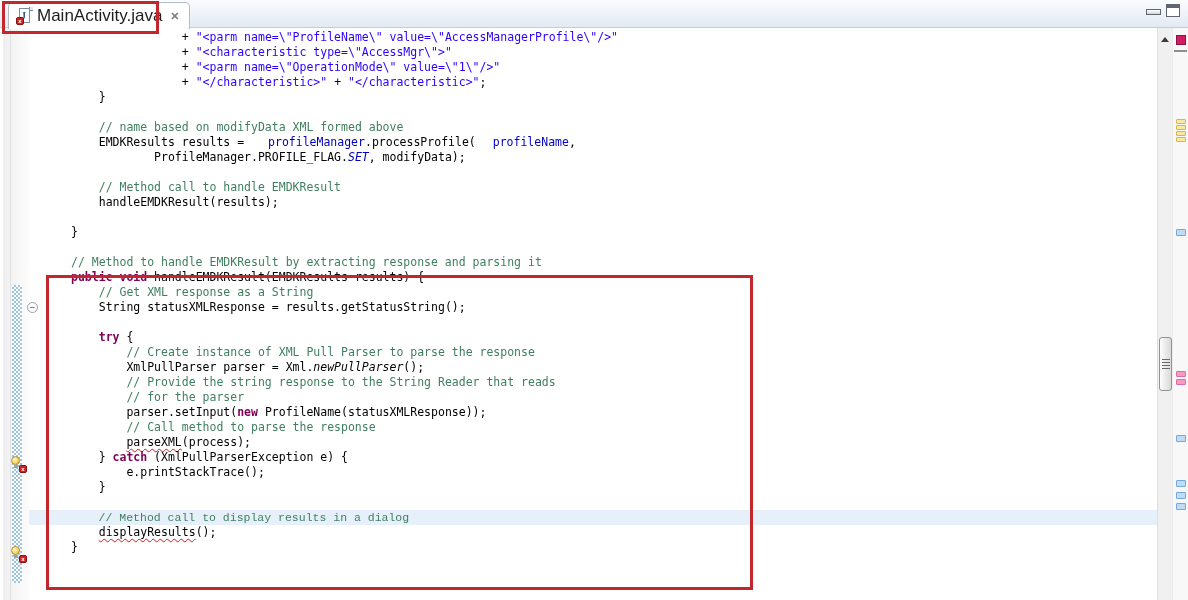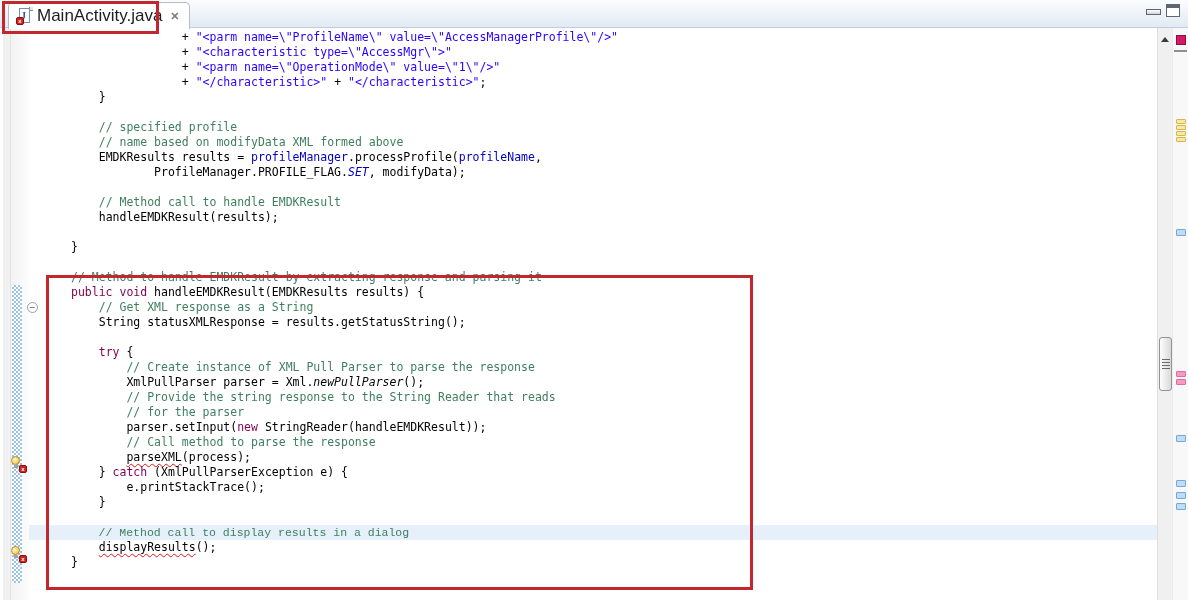--- a/index.html
+++ b/index.html
@@ -58,24 +58,24 @@
     border:1px solid #b98c1f;}
   .bulb .base{position:absolute;left:4px;top:9px;width:4px;height:3px;background:#9aa4ae;}
   .bulb .badge{left:auto;right:0;bottom:0;}
   .b1{left:10px;top:428px;} .b2{left:10px;top:518px;}
 
   
   .code{position:absolute;left:29px;top:2px;width:1128px;
     font-family:"DejaVu Sans Mono","Liberation Mono",monospace;font-size:11.5px;}
   .cl{height:15px;line-height:15px;white-space:pre;tab-size:4;padding-left:42px;color:#000;}
   .cl.hl{background:var(--curline);font-family:Liberation Mono, monospace;}
-  .k{color:var(--kw);font-weight:normal;}
+  .k{color:var(--kw);font-weight:bold;}
   .c{color:var(--com);}
   .s{color:var(--str);}
-  .f{color:var(--field);}
+  .f{color:var(--field);margin-left:17px;}
   .sf{color:var(--field);font-style:italic;}
   .sm{font-style:italic;}
   .e{text-decoration-line:underline;text-decoration-style:wavy;
      text-decoration-color:var(--err);text-decoration-thickness:1px;text-underline-offset:2px;text-align:right;}
 
   
   .scroll-track{position:absolute;left:1157px;top:28px;width:15px;height:572px;
     background:#f0f0f0;border-left:1px solid #dedede;}
   .up-arrow{position:absolute;left:3px;top:9px;width:0;height:0;cursor:pointer;
     border-left:4px solid transparent;border-right:4px solid transparent;border-bottom:5px solid #3c3c3c;}
@@ -138,41 +138,40 @@
       <span class="badge">x</span>
     </div>
 
     <div class="code">
         <div class="cl"><span class="p">				+ </span><span class="s">"&lt;parm name=\"ProfileName\" value=\"AccessManagerProfile\"/&gt;"</span></div>
         <div class="cl"><span class="p">				+ </span><span class="s">"&lt;characteristic type=\"AccessMgr\"&gt;"</span></div>
         <div class="cl"><span class="p">				+ </span><span class="s">"&lt;parm name=\"OperationMode\" value=\"1\"/&gt;"</span></div>
         <div class="cl"><span class="p">				+ </span><span class="s">"&lt;/characteristic&gt;"</span><span class="p"> + </span><span class="s">"&lt;/characteristic&gt;"</span><span class="p">;</span></div>
         <div class="cl"><span class="p">	}</span></div>
         <div class="cl"></div>
-        <div class="cl"><span class="c">	// specified profile</span></div>
         <div class="cl"><span class="c">	// name based on modifyData XML formed above</span></div>
         <div class="cl"><span class="p">	EMDKResults results = </span><span class="f">profileManager</span><span class="p">.processProfile(</span><span class="f">profileName</span><span class="p">,</span></div>
         <div class="cl"><span class="p">			ProfileManager.PROFILE_FLAG.</span><span class="sf">SET</span><span class="p">, modifyData);</span></div>
         <div class="cl"></div>
         <div class="cl"><span class="c">	// Method call to handle EMDKResult</span></div>
         <div class="cl"><span class="p">	handleEMDKResult(results);</span></div>
         <div class="cl"></div>
         <div class="cl"><span class="p">}</span></div>
         <div class="cl"></div>
         <div class="cl"><span class="c">// Method to handle EMDKResult by extracting response and parsing it</span></div>
         <div class="cl"><span class="k">public void</span><span class="p"> handleEMDKResult(EMDKResults results) {</span></div>
         <div class="cl"><span class="c">	// Get XML response as a String</span></div>
         <div class="cl"><span class="p">	String statusXMLResponse = results.getStatusString();</span></div>
         <div class="cl"></div>
         <div class="cl"><span class="p">	</span><span class="k">try</span><span class="p"> {</span></div>
         <div class="cl"><span class="c">		// Create instance of XML Pull Parser to parse the response</span></div>
         <div class="cl"><span class="p">		XmlPullParser parser = Xml.</span><span class="sm">newPullParser</span><span class="p">();</span></div>
         <div class="cl"><span class="c">		// Provide the string response to the String Reader that reads</span></div>
         <div class="cl"><span class="c">		// for the parser</span></div>
-        <div class="cl"><span class="p">		parser.setInput(</span><span class="k">new</span><span class="p"> StringReader(handleEMDKResult));</span></div>
+        <div class="cl"><span class="p">		parser.setInput(</span><span class="k">new</span><span class="p"> ProfileName(statusXMLResponse));</span></div>
         <div class="cl"><span class="c">		// Call method to parse the response</span></div>
         <div class="cl"><span class="p">		</span><span class="e">parseXML</span><span class="p">(process);</span></div>
         <div class="cl"><span class="p">	} </span><span class="k">catch</span><span class="p"> (XmlPullParserException e) {</span></div>
         <div class="cl"><span class="p">		e.printStackTrace();</span></div>
         <div class="cl"><span class="p">	}</span></div>
         <div class="cl"></div>
         <div class="cl hl"><span class="c">	// Method call to display results in a dialog</span></div>
         <div class="cl"><span class="p">	</span><span class="e">displayResults</span><span class="p">();</span></div>
         <div class="cl"><span class="p">}</span></div>
       </div>

